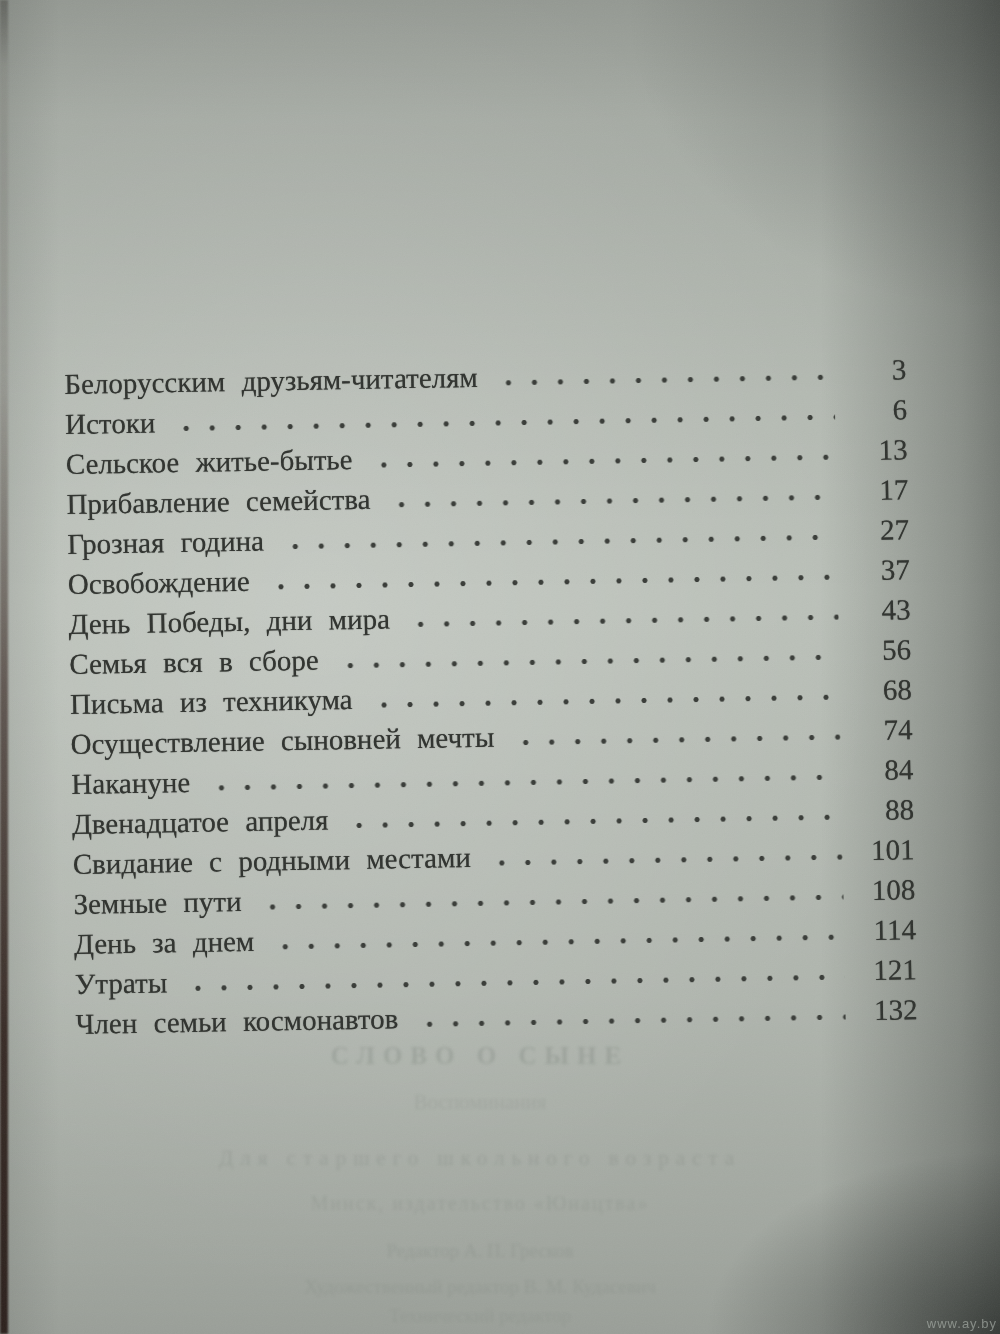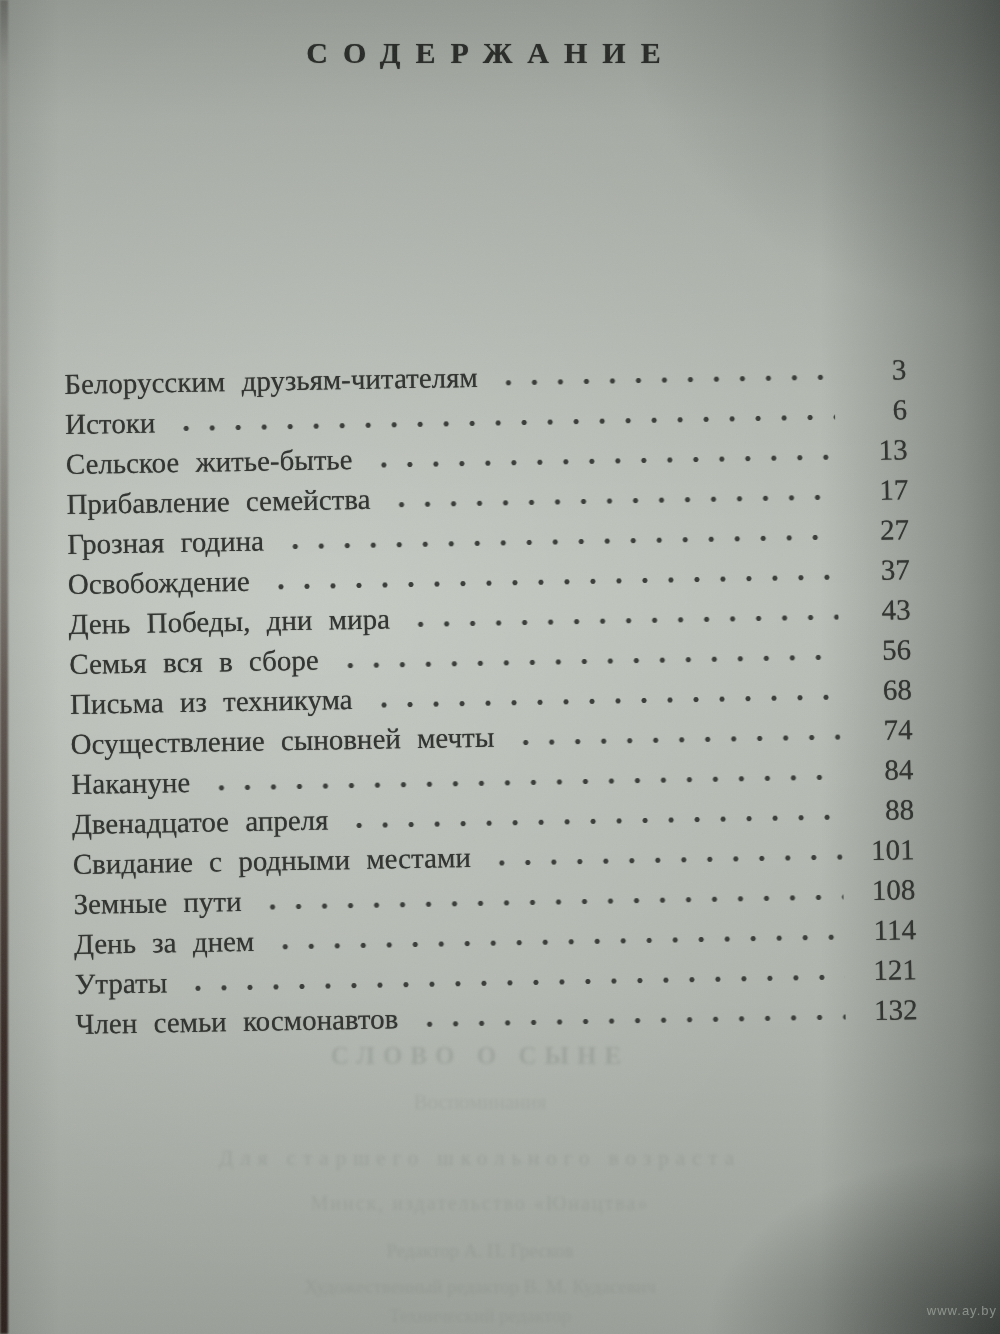--- a/index.html
+++ b/index.html
@@ -68,35 +68,34 @@
     white-space:nowrap;
   }
   .bl-0{top:1042px;font-size:25px;font-weight:bold;letter-spacing:8px;opacity:.17;}
   .bl-1{top:1090px;font-size:21px;opacity:.11;}
   .bl-2{top:1146px;font-size:21px;letter-spacing:7px;opacity:.15;}
   .bl-3{top:1192px;font-size:20px;letter-spacing:2px;opacity:.12;}
   .bl-4{top:1240px;font-size:19px;opacity:.12;}
   .bl-5{top:1276px;font-size:19px;opacity:.11;}
   .bl-6{top:1305px;font-size:19px;opacity:.09;}
   .watermark{
-    position:absolute;right:3px;bottom:16px;
+    position:absolute;right:3px;bottom:3px;
     font-family:"Liberation Sans","DejaVu Sans",sans-serif;
     font-size:13px;letter-spacing:1px;
     color:rgba(190,196,190,0.55);
   }
   .grain{position:absolute;inset:0;opacity:0.055;pointer-events:none;}
 </style>
 </head>
 <body>
 
 <div class="photo">
 
   <div class="left-edge"></div>
 
-  <div class="page-title">СОДЕРЖАНИЕ</div>
 
   <div class="toc-list">
     <div class="toc-row">
       <span class="toc-label">Белорусским друзьям-читателям</span>
       <span class="toc-leader"></span>
       <span class="toc-num">3</span>
     </div>
 
     <div class="toc-row">
       <span class="toc-label">Истоки</span>

